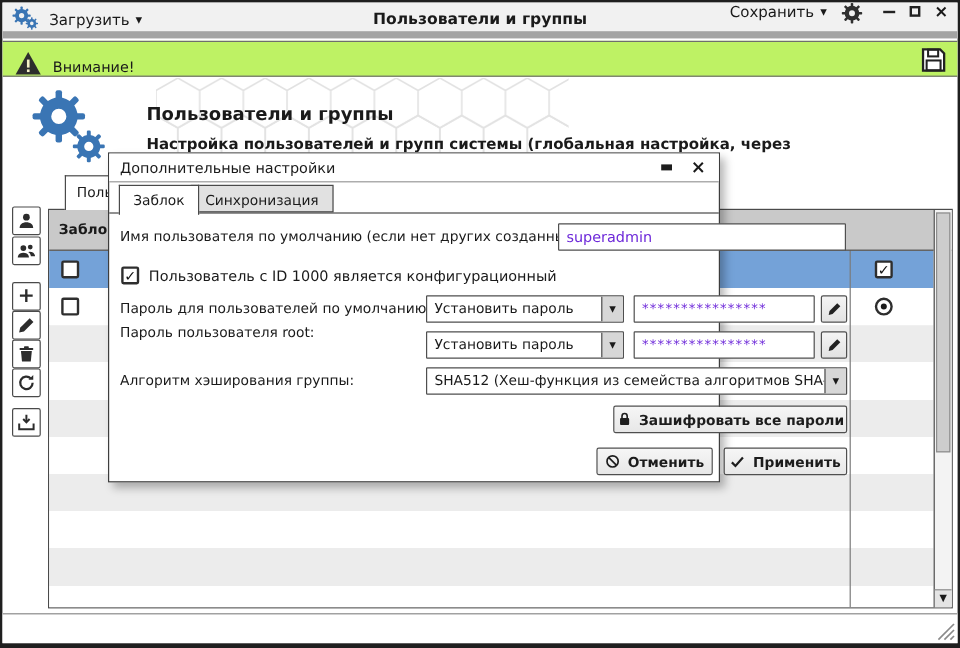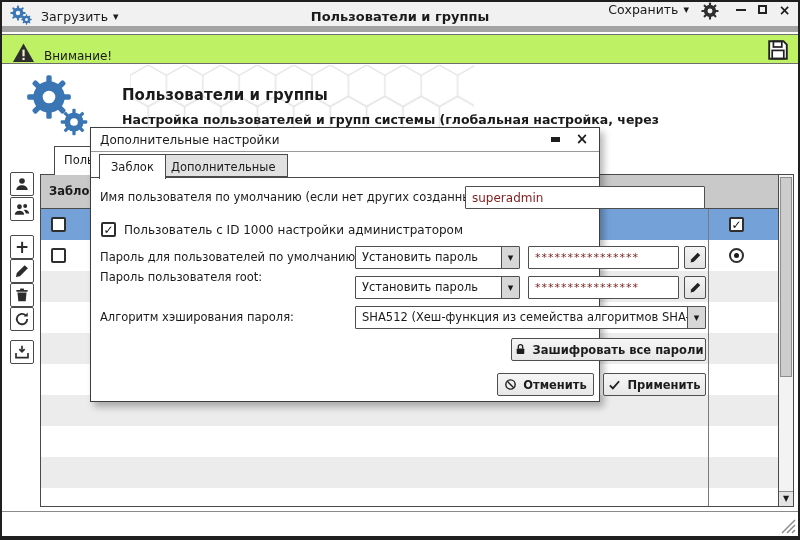--- a/index.html
+++ b/index.html
@@ -59,21 +59,21 @@
   .dlg-title{position:absolute;left:9px;top:5px;font-size:12px}
   .dlg-min{position:absolute;right:36px;top:4px;width:15px;height:15px;display:flex;align-items:center;justify-content:center}
   .glyph-dlg-min{width:9px;height:5px;background:#1d1d1d;display:block}
   .dlg-close{position:absolute;right:9px;top:3px;width:16px;height:16px;display:flex;align-items:center;justify-content:center;font-size:15px;font-weight:bold}
   .dlg-tab{position:absolute;top:26px;height:25px;padding:5px 11px 0;font-size:11.5px;border:1.5px solid #4a4a4a}
   .dlg-tab.active{left:8px;background:#fff;border-bottom:none;z-index:3}
   .dlg-tab.inactive{left:68px;height:23px;background:#e1e1e1;z-index:1}
   .dlg-sep{position:absolute;left:0;right:0;top:49px;border-top:1.5px solid #4a4a4a;z-index:2}
   .dlg-label{position:absolute;font-size:11.5px;line-height:23px;white-space:nowrap}
   .field{position:absolute;height:23px;border:1.5px solid #4f4f4f;background:#fff;font-family:"DejaVu Sans",sans-serif;font-size:12px;padding:0 6px;border-radius:1px}
-  input.field{outline:none;color:#7f1d1d}
+  input.field{outline:none;color:#6d28d9}
   .pwd{letter-spacing:1px;font-size:11px}
   .combo{position:absolute;height:23px;border:1.5px solid #4f4f4f;background:#fff;display:flex;align-items:stretch;border-radius:1px;overflow:hidden}
   .combo-text{flex:1;font-size:11.5px;line-height:20px;padding:0 6px;white-space:nowrap;overflow:hidden}
   .combo-arrow{width:18px;background:#d7d7d7;border-left:1.5px solid #4f4f4f;display:flex;align-items:center;justify-content:center;font-size:11px}
   .btn{position:absolute;height:23px;background:linear-gradient(#f6f6f6,#e7e7e7);border:1.5px solid #4f4f4f;border-radius:2px;display:flex;align-items:center;justify-content:center;gap:6px;font-size:11.5px;font-weight:bold;color:#1c1c1c}
   .btn svg{width:13px;height:13px}
   .sq-btn{position:absolute;width:22px;height:23px;background:linear-gradient(#f4f4f4,#e2e2e2);border:1.5px solid #4f4f4f;border-radius:2px;display:flex;align-items:center;justify-content:center}
   .sq-btn svg{width:13px;height:13px}
   .dlg-chk-row{position:absolute;left:10px;top:94px;display:flex;align-items:center;gap:8px}
   .dlg-chk-label{font-size:12px}
@@ -309,32 +309,32 @@
         </span>
       <span class="dlg-close">
           <span>×</span>
         </span>
     </div>
 
     <div class="dlg-tab active">
       <span>Заблок</span>
     </div>
     <div class="dlg-tab inactive">
-      <span>Дополнительные</span>
+      <span>Синхронизация</span>
     </div>
     <div class="dlg-sep"></div>
 
     <span class="dlg-label" style="left:9px;top:58px">Имя пользователя по умолчанию (если нет других созданных):</span>
     <input class="field" style="left: 374px; top: 58px; width: 240px;" value="superadmin">
 
     <div class="dlg-chk-row">
       <span class="chk">
         <span>✓</span>
       </span>
-      <span class="dlg-chk-label">Пользователь с ID 1000 настройки администратором</span>
+      <span class="dlg-chk-label">Пользователь с ID 1000 является конфигурационный</span>
     </div>
 
     <span class="dlg-label" style="left:9px;top:118px">Пароль для пользователей по умолчанию:</span>
     <div class="combo" style="left:264px;top:118px;width:165px">
       <span class="combo-text">Установить пароль</span>
       <span class="combo-arrow">
           <span>▾</span>
         </span>
     </div>
     <input class="field pwd" style="left: 437px; top: 118px; width: 151px;" value="****************">
@@ -351,21 +351,21 @@
           <span>▾</span>
         </span>
     </div>
     <input class="field pwd" style="left: 437px; top: 148px; width: 151px;" value="****************">
     <span class="sq-btn" style="left:593px;top:148px">
       <svg style="color:#222">
           <use href="#pencil"></use>
         </svg>
     </span>
 
-    <span class="dlg-label" style="left:9px;top:178px">Алгоритм хэширования пароля:</span>
+    <span class="dlg-label" style="left:9px;top:178px">Алгоритм хэширования группы:</span>
     <div class="combo" style="left:264px;top:178px;width:351px">
       <span class="combo-text">SHA512 (Хеш-функция из семейства алгоритмов SHA-</span>
       <span class="combo-arrow">
           <span>▾</span>
         </span>
     </div>
 
     <span class="btn" style="left:420px;top:210px;width:195px">
       <svg style="color:#1e1e1e">
           <use href="#lock"></use>

